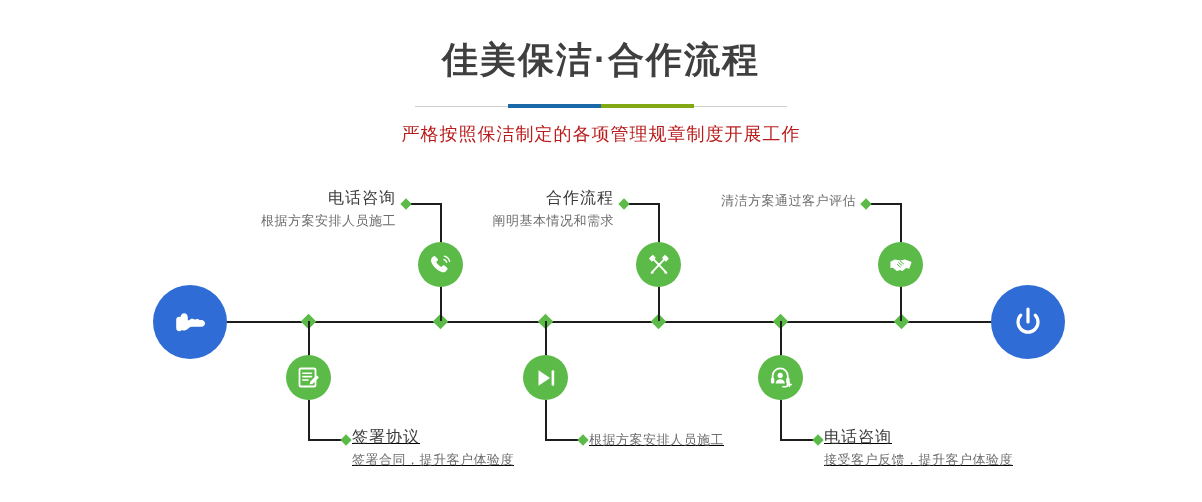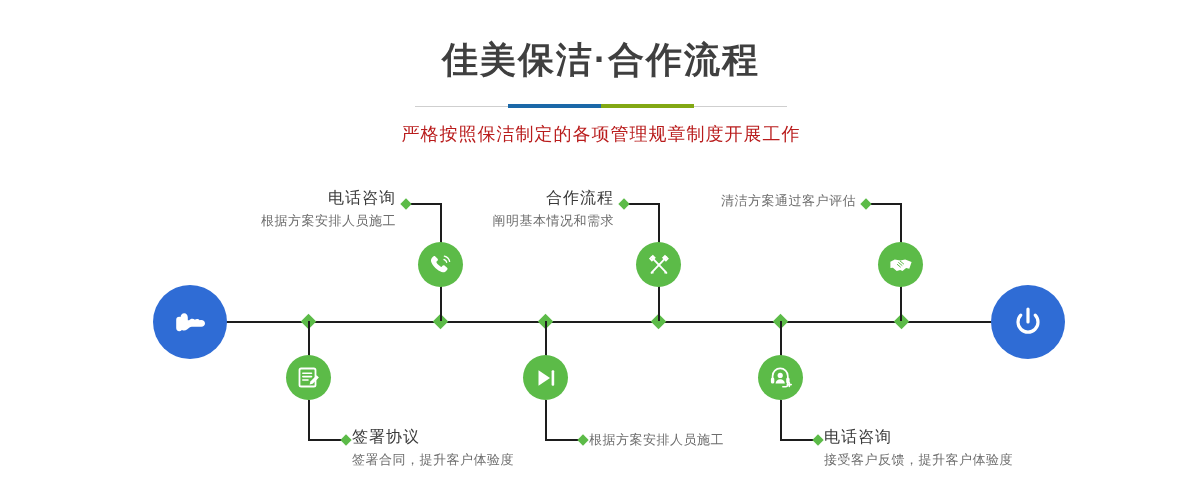--- a/index.html
+++ b/index.html
@@ -66,21 +66,21 @@
   .arm{position:absolute;background:#1d1d1d;height:1.6px;}
 
   .label{position:absolute;white-space:nowrap;}
   .label .lab-title{
     font-size:16px;color:#3a3a3a;line-height:20px;letter-spacing:1px;
   }
   .label .lab-desc{
     font-size:13px;color:#6d6d6d;line-height:19px;margin-top:3px;letter-spacing:0.5px;
   }
   .label.top{text-align:right;}
-  .label.bottom{text-align:left;}
+  .label.bottom{text-align:left;text-decoration:underline;}
   .tipdot{
     position:absolute;width:8px;height:8px;background:#5cbb48;transform:rotate(45deg);
   }
 </style>
 </head>
 <body>
 
 <div class="page">
 
   <div class="header">

